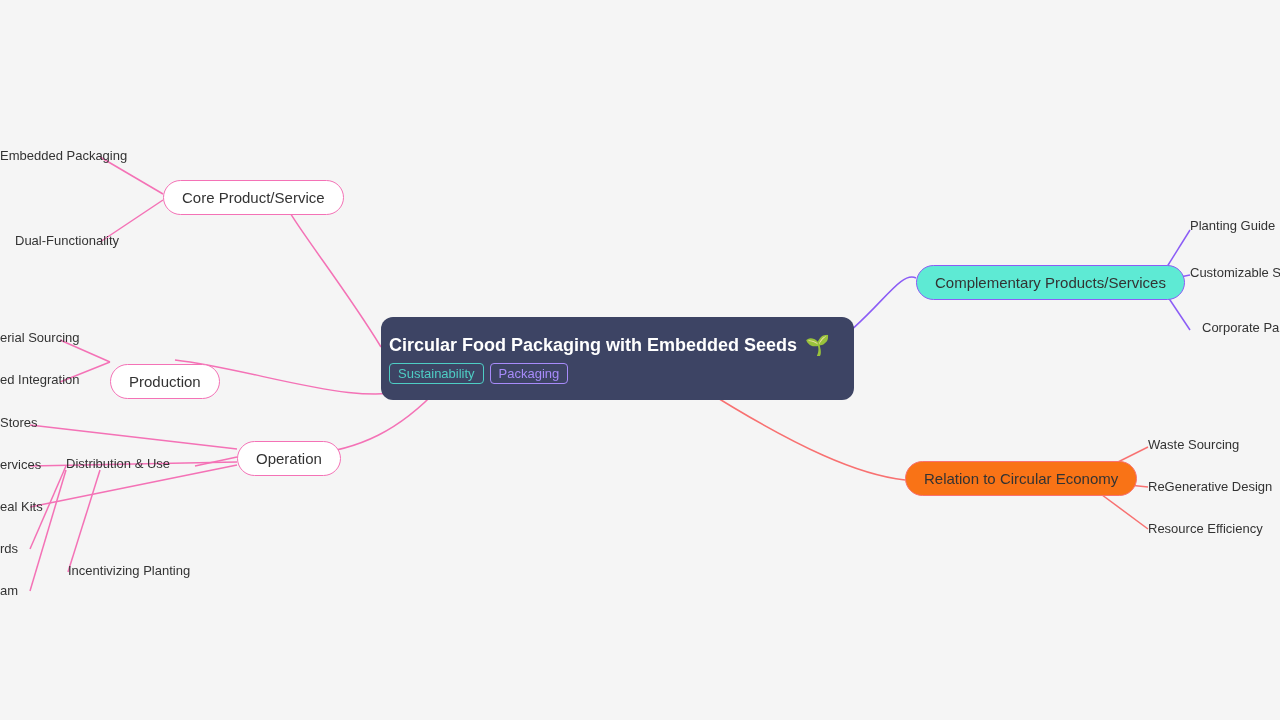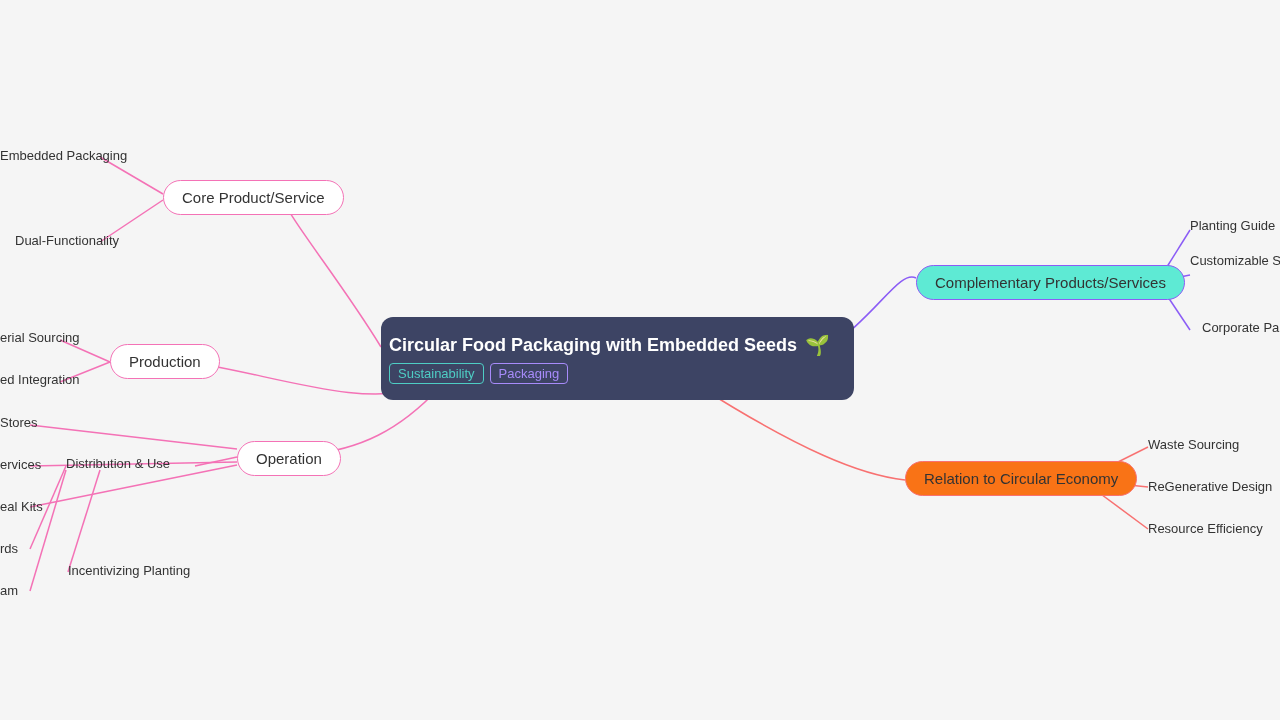--- a/index.html
+++ b/index.html
@@ -127,32 +127,32 @@
     <span class="tag tag-packaging">Packaging</span>
   </div>
 </div>
 
 <div class="node node-text" style="left: 0px; top: 148px;">Embedded Packaging</div>
 <div class="node node-pill node-pink" style="left: 163px; top: 180px;">Core Product/Service</div>
 <div class="node node-text" style="left: 15px; top: 233px;">Dual-Functionality</div>
 
 <div class="node node-text" style="left: 0px; top: 330px;">erial Sourcing</div>
 <div class="node node-text" style="left: 0px; top: 372px;">ed Integration</div>
-<div class="node node-pill node-pink" style="left: 110px; top: 344px;">Production</div>
+<div class="node node-pill node-pink" style="left: 110px; top: 364px;">Production</div>
 
 <div class="node node-pill node-pink" style="left: 237px; top: 441px;">Operation</div>
 <div class="node node-text" style="left: 0px; top: 415px;">Stores</div>
 <div class="node node-text" style="left: 66px; top: 456px;">Distribution &amp; Use</div>
 <div class="node node-text" style="left: 0px; top: 457px;">ervices</div>
 <div class="node node-text" style="left: 0px; top: 499px;">eal Kits</div>
 <div class="node node-text" style="left: 0px; top: 541px;">rds</div>
 <div class="node node-text" style="left: 68px; top: 563px;">Incentivizing Planting</div>
 <div class="node node-text" style="left: 0px; top: 583px;">am</div>
 
 <div class="node node-pill node-purple" style="left: 916px; top: 265px;">Complementary Products/Services</div>
 <div class="node node-text" style="left: 1190px; top: 218px;">Planting Guide</div>
-<div class="node node-text" style="left: 1190px; top: 253px;">Customizable S</div>
+<div class="node node-text" style="left: 1190px; top: 265px;">Customizable S</div>
 <div class="node node-text" style="left: 1190px; top: 320px; margin-left: 12px;">Corporate Par</div>
 
 <div class="node node-pill node-red" style="left: 905px; top: 461px;">Relation to Circular Economy</div>
 <div class="node node-text" style="left: 1148px; top: 437px;">Waste Sourcing</div>
 <div class="node node-text" style="left: 1148px; top: 479px;">ReGenerative Design</div>
 <div class="node node-text" style="left: 1148px; top: 521px;">Resource Efficiency</div>
 
 </body></html>

